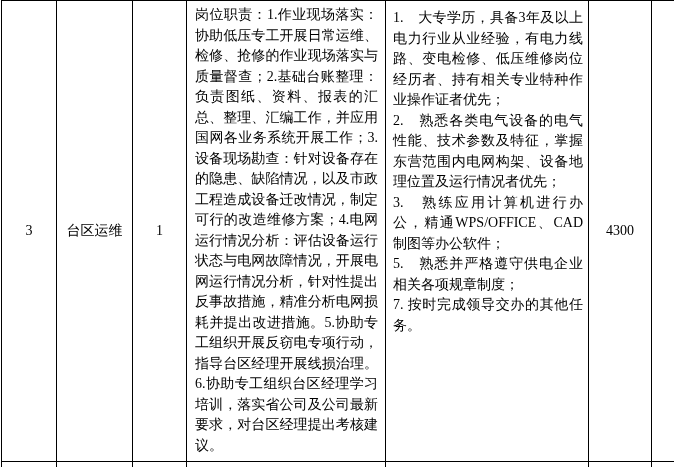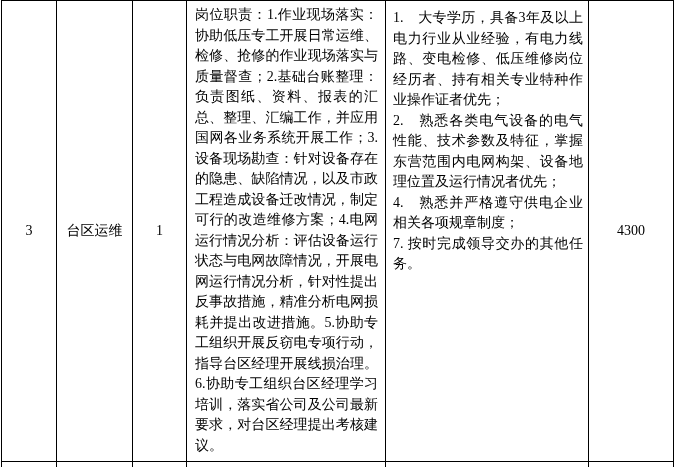--- a/index.html
+++ b/index.html
@@ -23,21 +23,21 @@
     border-left: 1px solid #000;
     overflow: hidden;
     flex: none;
   }
   .cell-last { border-right: 1px solid #000; }
   .c1 { width: 55px; }
   .c2 { width: 76px; }
   .c3 { width: 54px; }
   .c4 { width: 199px; }
   .c5 { width: 203px; }
-  .c6 { width: 86px; }
+  .c6 { width: 64px; }
   .center-cell {
     display: flex;
     align-items: center;
     justify-content: center;
     font-size: 14px;
     text-align: center;
   }
   .text-cell {
     font-size: 14px;
     line-height: 20.5px;
@@ -66,21 +66,22 @@
       <span>1</span>
     </div>
 
     <div class="cell c4 text-cell">
       <p>岗位职责：1.作业现场落实：协助低压专工开展日常运维、检修、抢修的作业现场落实与质量督查；2.基础台账整理：负责图纸、资料、报表的汇总、整理、汇编工作，并应用国网各业务系统开展工作；3.设备现场勘查：针对设备存在的隐患、缺陷情况，以及市政工程造成设备迁改情况，制定可行的改造维修方案；4.电网运行情况分析：评估设备运行状态与电网故障情况，开展电网运行情况分析，针对性提出反事故措施，精准分析电网损耗并提出改进措施。5.协助专工组织开展反窃电专项行动，指导台区经理开展线损治理。6.协助专工组织台区经理学习培训，落实省公司及公司最新要求，对台区经理提出考核建议。</p>
     </div>
 
     <div class="cell c5 text-cell">
       <p>1.　大专学历，具备3年及以上电力行业从业经验，有电力线路、变电检修、低压维修岗位经历者、持有相关专业特种作业操作证者优先；</p>
       <p>2.　熟悉各类电气设备的电气性能、技术参数及特征，掌握东营范围内电网构架、设备地理位置及运行情况者优先；</p>
-      <p>4.　熟悉并严格遵守供电企业相关各项规章制度；</p>
+      <p>3.　熟练应用计算机进行办公，精通WPS/OFFICE、CAD制图等办公软件；</p>
+      <p>5.　熟悉并严格遵守供电企业相关各项规章制度；</p>
       <p>7. 按时完成领导交办的其他任务。</p>
     </div>
 
     <div class="cell c6 cell-last center-cell">
       <span>4300</span>
     </div>
 
   </div>
 
   <div class="trow trow-next">

